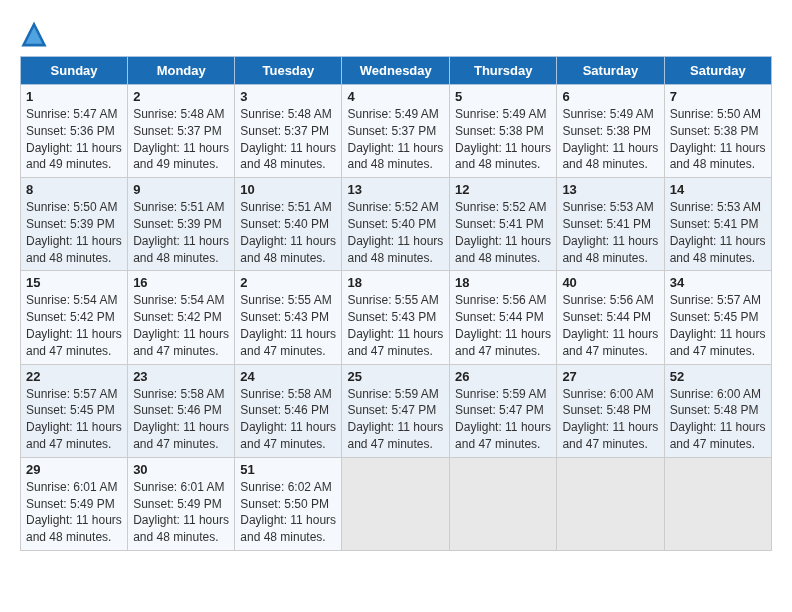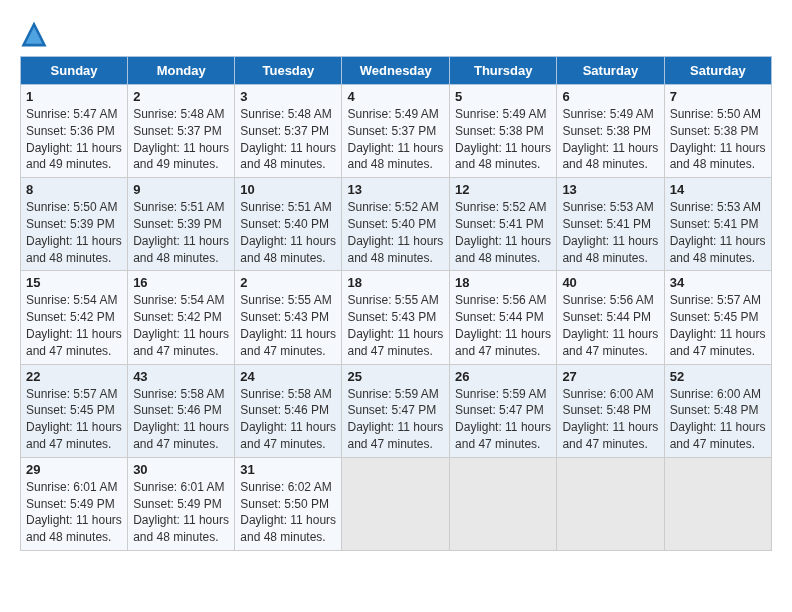--- a/index.html
+++ b/index.html
@@ -294,21 +294,21 @@
       <tr>
         <td>
           <span class="day-num">22</span>
           <div class="cell-text">
             Sunrise: 5:57 AM<br>
             Sunset: 5:45 PM<br>
             Daylight: 11 hours and 47 minutes.
           </div>
         </td>
         <td>
-          <span class="day-num">43</span>
+          <span class="day-num">23</span>
           <div class="cell-text">
             Sunrise: 5:58 AM<br>
             Sunset: 5:46 PM<br>
             Daylight: 11 hours and 47 minutes.
           </div>
         </td>
         <td>
           <span class="day-num">24</span>
           <div class="cell-text">
             Sunrise: 5:58 AM<br>
@@ -360,21 +360,21 @@
         </td>
         <td>
           <span class="day-num">30</span>
           <div class="cell-text">
             Sunrise: 6:01 AM<br>
             Sunset: 5:49 PM<br>
             Daylight: 11 hours and 48 minutes.
           </div>
         </td>
         <td>
-          <span class="day-num">31</span>
+          <span class="day-num">51</span>
           <div class="cell-text">
             Sunrise: 6:02 AM<br>
             Sunset: 5:50 PM<br>
             Daylight: 11 hours and 48 minutes.
           </div>
         </td>
         <td class="cell-empty"></td>
         <td class="cell-empty"></td>
         <td class="cell-empty"></td>
         <td class="cell-empty"></td>

